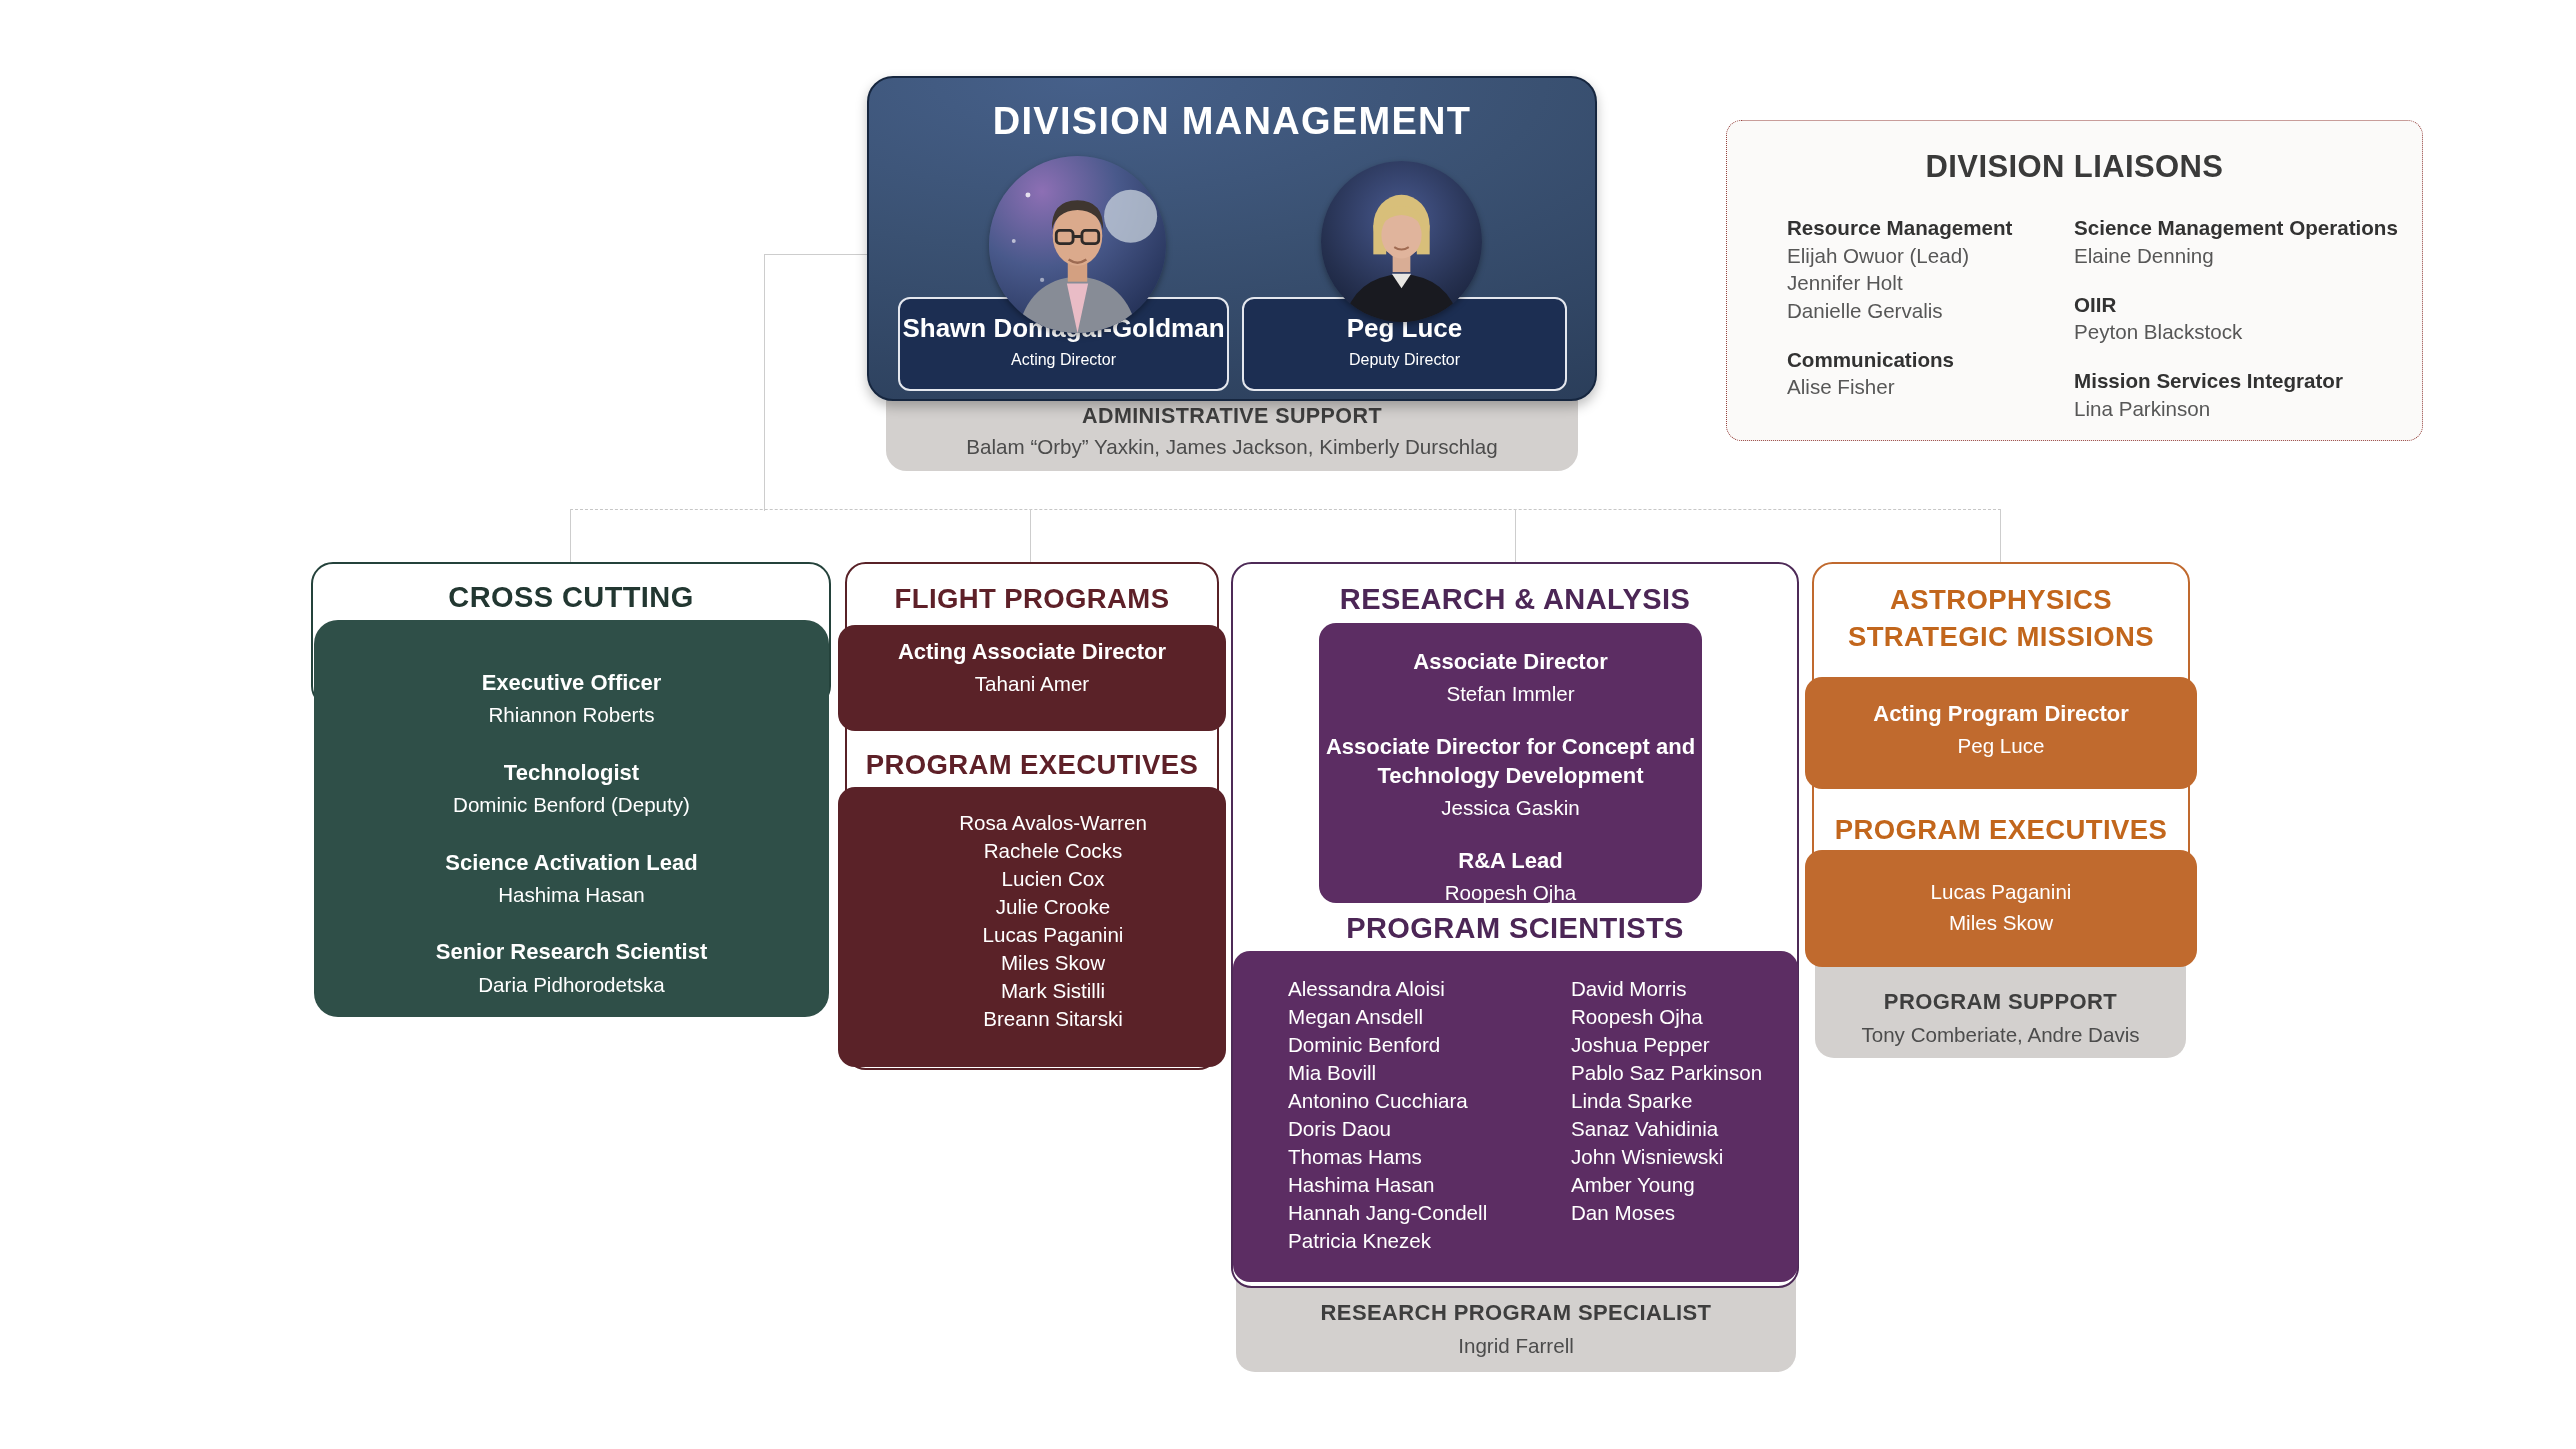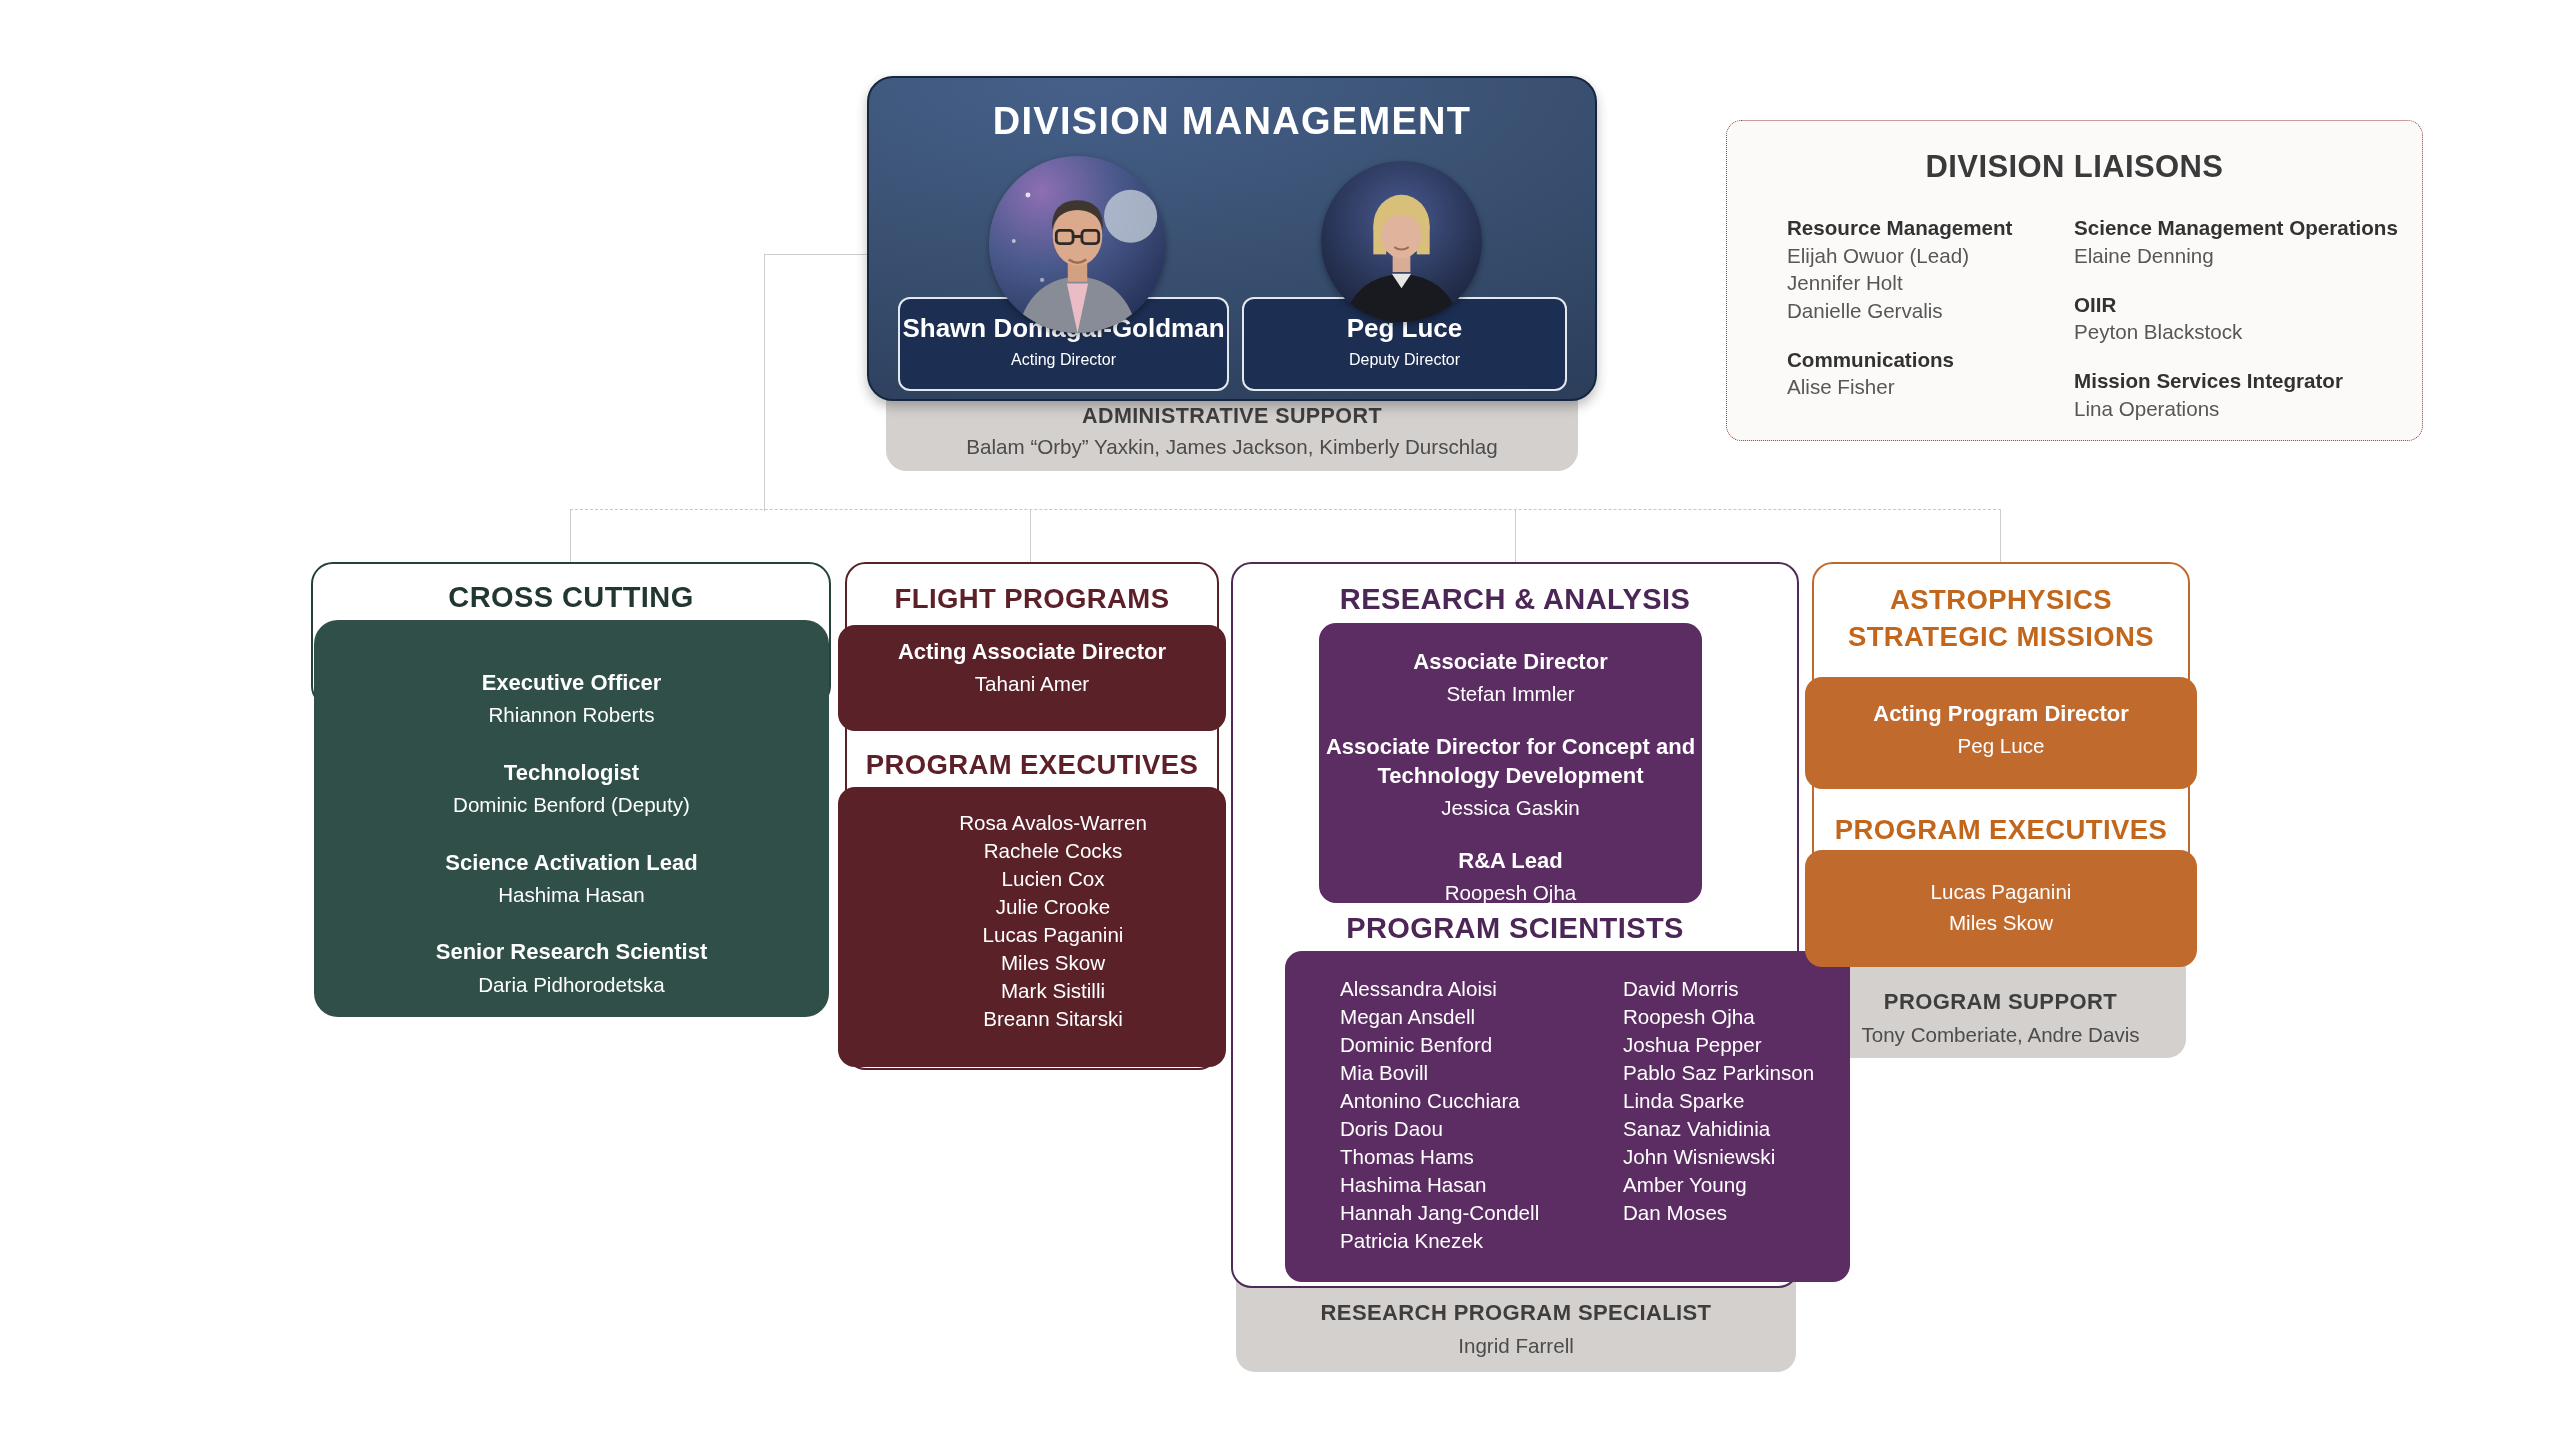--- a/index.html
+++ b/index.html
@@ -78,21 +78,21 @@
   .fp-box1 { left: 838px; top: 625px; width: 388px; height: 106px; background: #5a2228; border-radius: 17px; padding-top: 12px; }
   .fp-exec-title { position: absolute; left: 845px; top: 749px; width: 374px; color: #5e2028; font-size: 27.5px; z-index: 2; }
   .fp-box2 { left: 838px; top: 787px; width: 388px; height: 280px; background: #5a2228; border-radius: 17px; padding-top: 22px; padding-left: 42px; }
 
   
   .ra-outline { left: 1231px; top: 562px; width: 568px; height: 726px; border: 2.6px solid #4d2a57; border-radius: 20.6px; }
   .ra-title { color: #4c2656; font-size: 29px; padding-top: 19px; }
   .ra-box1 { left: 1319px; top: 623px; width: 383px; height: 280px; background: #5c2d63; border-radius: 17px; padding-top: 24px; }
   .ra-group { margin-bottom: 24px; }
   .ra-sci-title { position: absolute; left: 1231px; top: 912px; width: 568px; color: #4c2656; font-size: 29px; z-index: 2; }
-  .ra-box2 { left: 1285px; top: 951px; width: 565px; height: 331px; background: #5c2d63; border-radius: 17px; padding: 24px 0 0 55px; text-align: left; display: flex; }
+  .ra-box2 { left: 1233px; top: 951px; width: 565px; height: 331px; background: #5c2d63; border-radius: 17px; padding: 24px 0 0 55px; text-align: left; display: flex; }
   .ra-col { width: 283px; }
   .ra-col2 { width: 223px; }
   .ra-gray { left: 1236px; top: 1255px; width: 560px; height: 117px; border-radius: 19px; padding-top: 45px; }
 
   
   .ap-outline { left: 1812px; top: 562px; width: 378px; height: 405px; border: 2.6px solid #c0692e; border-radius: 20.6px; }
   .ap-title { color: #c2661c; font-size: 27.5px; line-height: 37px; padding-top: 17px; }
   .ap-box1 { left: 1805px; top: 677px; width: 392px; height: 112px; background: #c06a2e; border-radius: 17px; padding-top: 21.5px; }
   .ap-exec-title { position: absolute; left: 1812px; top: 814px; width: 378px; color: #c2661c; font-size: 27.5px; z-index: 2; }
   .ap-box2 { left: 1805px; top: 850px; width: 392px; height: 117px; background: #c06a2e; border-radius: 17px; padding-top: 26px; }
@@ -198,21 +198,21 @@
       <div class="dl-group">
         <div class="dl-label">Science Management Operations</div>
         <div class="dl-name">Elaine Denning</div>
       </div>
       <div class="dl-group">
         <div class="dl-label">OIIR</div>
         <div class="dl-name">Peyton Blackstock</div>
       </div>
       <div class="dl-group">
         <div class="dl-label">Mission Services Integrator</div>
-        <div class="dl-name">Lina Operations</div>
+        <div class="dl-name">Lina Parkinson</div>
       </div>
     </div>
   </div>
 
   <div class="outline-box cc-outline">
     <div class="sec-title cc-title">CROSS CUTTING</div>
   </div>
   <div class="fill-box cc-green">
     <div class="cc-group">
       <div class="role">Executive Officer</div>

